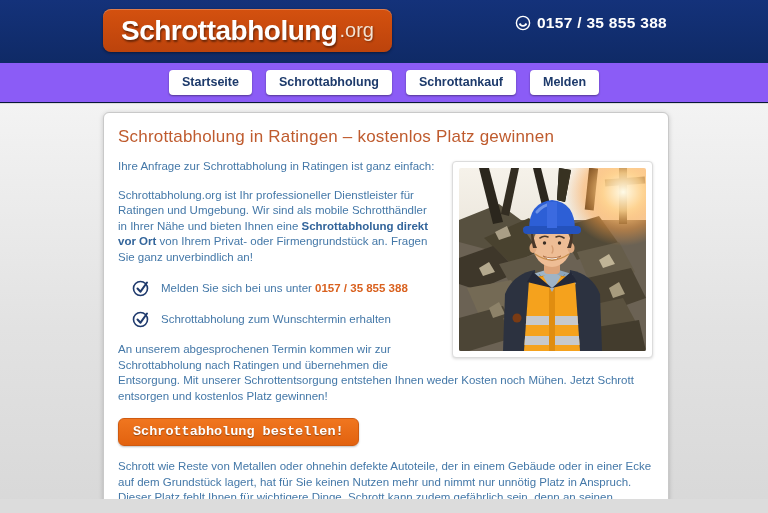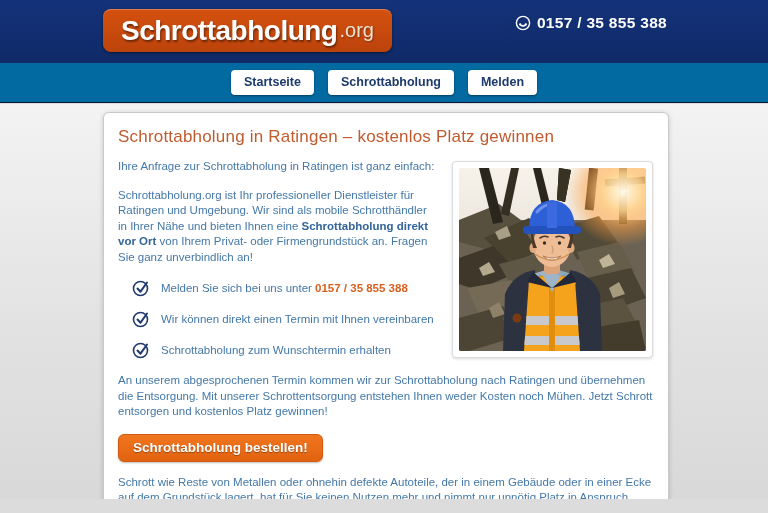--- a/index.html
+++ b/index.html
@@ -35,21 +35,21 @@
     position:absolute; right:101px; top:12px; text-align:right; color:#fff;
   }
   .hotline-label { font-size:14px; font-weight:600; letter-spacing:.2px; }
   .hotline-row { display:flex; align-items:center; justify-content:flex-end; gap:6px; margin-top:2px; cursor:pointer; }
   .hotline-number { font-size:15.5px; font-weight:bold; letter-spacing:.3px; }
   .phone-icon { width:16px; height:16px; display:block; }
 
   
   .nav {
     position:absolute; left:0; top:63px; width:768px; height:40px;
-    background:#0369a1; border-bottom:1px solid #091838;
+    background:#8b5cf6; border-bottom:1px solid #091838;
     display:flex; align-items:center; justify-content:center; gap:14px;
   }
   .nav-btn {
     background:#ffffff; color:#1d3a6b; border:none; border-radius:4px;
     height:25px; padding:0 13px; font-family:inherit;
     font-size:12.5px; font-weight:bold; line-height:25px; cursor:pointer;
     box-shadow:0 1px 2px rgba(0,0,0,.4);
   }
 
   
@@ -81,21 +81,21 @@
   .phone-inline { color:#d9611f; font-weight:bold; cursor:pointer; }
 
   .checklist { list-style:none; margin:14px 0 14px 14px; }
   .check-item { display:flex; align-items:center; gap:11px; margin-bottom:13px;
     color:#4478a8; font-size:11.5px; }
   .check-icon { width:18px; height:18px; flex:0 0 18px; }
 
   .cta-button {
     display:inline-block; clear:both; border:1px solid #cf5a10; border-radius:6px;
     background:linear-gradient(180deg,#f0761f 0%,#e2620f 100%);
-    color:#ffffff; font-family:Liberation Sans, sans-serif; font-size:13.5px; font-weight:bold;
+    color:#ffffff; font-family:Liberation Mono, monospace; font-size:13.5px; font-weight:bold;
     padding:5px 14px 6px; margin:1px 0 13px; cursor:pointer;
     text-shadow:0 1px 1px rgba(0,0,0,.35);
     box-shadow:0 1px 2px rgba(0,0,0,.25);
   }
   .wide { clear:both; }
 </style>
 </head>
 <body>
 
 <div class="page">
@@ -114,20 +114,21 @@
           <circle cx="10.8" cy="9.3" r="1.1" fill="#ffffff"></circle>
         </svg>
         <span class="hotline-number">0157 / 35 855 388</span>
       </div>
     </div>
   </div>
 
   <nav class="nav">
     <button class="nav-btn">Startseite</button>
     <button class="nav-btn">Schrottabholung</button>
+    <button class="nav-btn">Schrottankauf</button>
     <button class="nav-btn">Melden</button>
   </nav>
 
   <div class="body-bg"></div>
 
   <main class="card">
     <h1 class="page-title">Schrottabholung in Ratingen – kostenlos Platz gewinnen</h1>
 
     
     <div class="photo-frame">
@@ -244,27 +245,20 @@
           <circle cx="8.5" cy="9.5" r="7" fill="none" stroke="#1f3a6d" stroke-width="1.6"></circle>
           <path d="M5.5 9.5 l3 3.2 L15 3.5" fill="none" stroke="#1f3a6d" stroke-width="2" stroke-linecap="round" stroke-linejoin="round"></path>
         </svg>
         <span><span>Melden Sie sich bei uns unter </span><span class="phone-inline">0157 / 35 855 388</span></span>
       </li>
       <li class="check-item">
         <svg class="check-icon" viewBox="0 0 18 18">
           <circle cx="8.5" cy="9.5" r="7" fill="none" stroke="#1f3a6d" stroke-width="1.6"></circle>
           <path d="M5.5 9.5 l3 3.2 L15 3.5" fill="none" stroke="#1f3a6d" stroke-width="2" stroke-linecap="round" stroke-linejoin="round"></path>
         </svg>
-        <span>Wir können direkt einen Termin mit Ihnen vereinbaren</span>
-      </li>
-      <li class="check-item">
-        <svg class="check-icon" viewBox="0 0 18 18">
-          <circle cx="8.5" cy="9.5" r="7" fill="none" stroke="#1f3a6d" stroke-width="1.6"></circle>
-          <path d="M5.5 9.5 l3 3.2 L15 3.5" fill="none" stroke="#1f3a6d" stroke-width="2" stroke-linecap="round" stroke-linejoin="round"></path>
-        </svg>
         <span>Schrottabholung zum Wunschtermin erhalten</span>
       </li>
     </ul>
 
     <p class="para">An unserem abgesprochenen Termin kommen wir zur Schrottabholung nach Ratingen und übernehmen die Entsorgung. Mit unserer Schrottentsorgung entstehen Ihnen weder Kosten noch Mühen. Jetzt Schrott entsorgen und kostenlos Platz gewinnen!</p>
 
     <button class="cta-button">Schrottabholung bestellen!</button>
 
     <p class="para wide">Schrott wie Reste von Metallen oder ohnehin defekte Autoteile, der in einem Gebäude oder in einer Ecke auf dem Grundstück lagert, hat für Sie keinen Nutzen mehr und nimmt nur unnötig Platz in Anspruch. Dieser Platz fehlt Ihnen für wichtigere Dinge. Schrott kann zudem gefährlich sein, denn an seinen scharfen Kanten könnten sich Personen verletzen. Schrott sollte jedoch auch aus Gründen des Umweltschutzes entsorgt werden.</p>
 

